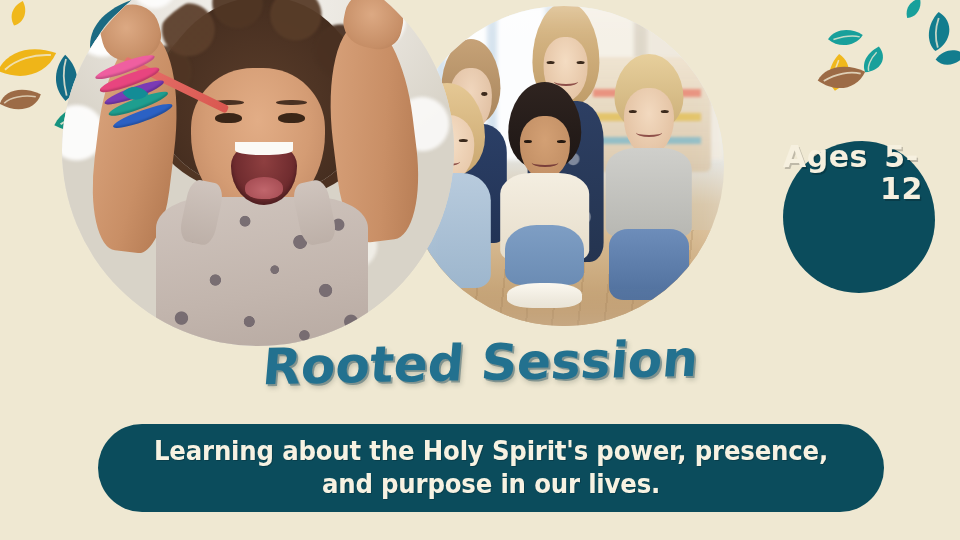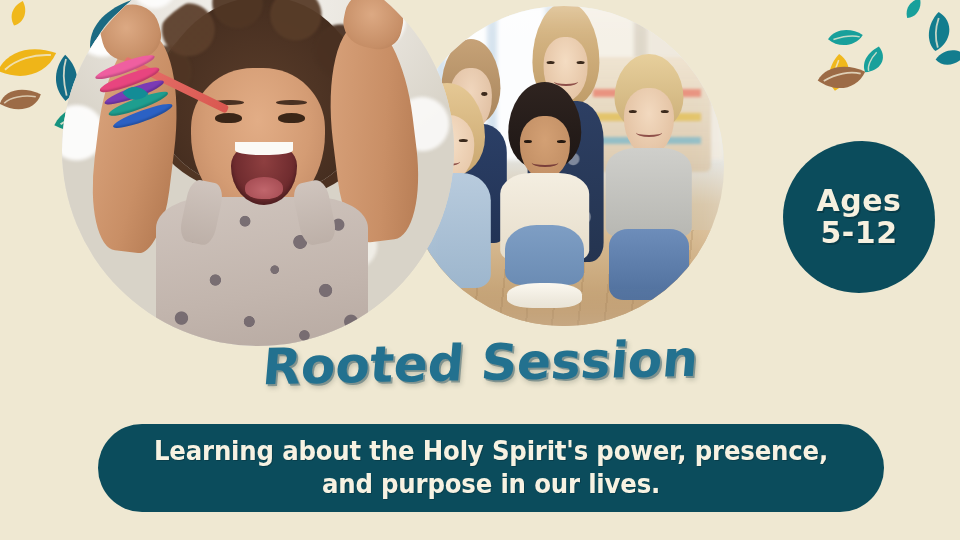--- a/index.html
+++ b/index.html
@@ -354,22 +354,21 @@
   .ages-badge {
     position: absolute;
     left: 783px;
     top: 141px;
     width: 152px;
     height: 152px;
     background: #0B4C5C;
     border-radius: 52% 48% 50% 50% / 50% 52% 48% 50%;
     z-index: 5;
     display: flex;
-    flex-direction: column;
-    align-items: center;
+    align-items: flex-start;
     justify-content: center;
     text-align: center;
   }
   .ages-badge span {
     display: block;
     color: #F6F0DF;
     font-family: "DejaVu Sans", sans-serif;
     font-weight: bold;
     font-size: 30px;
     line-height: 1.08;

